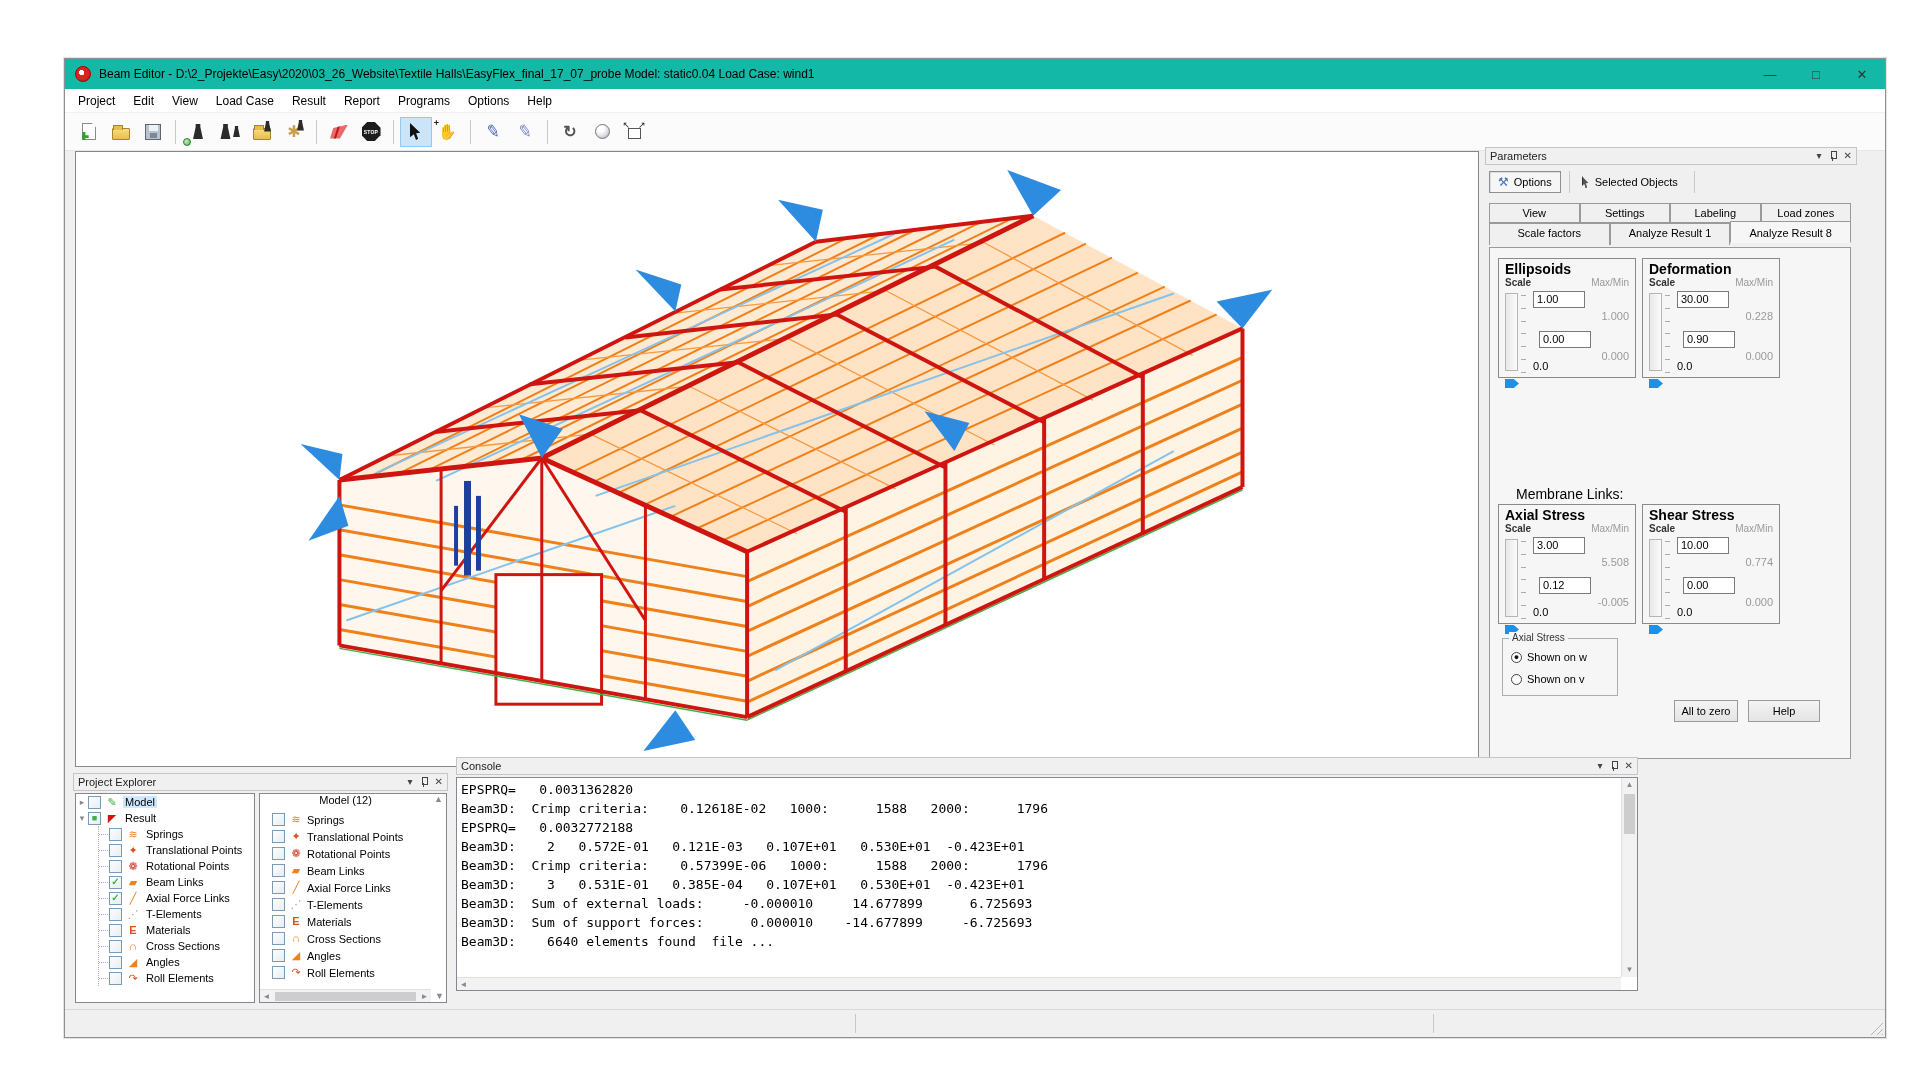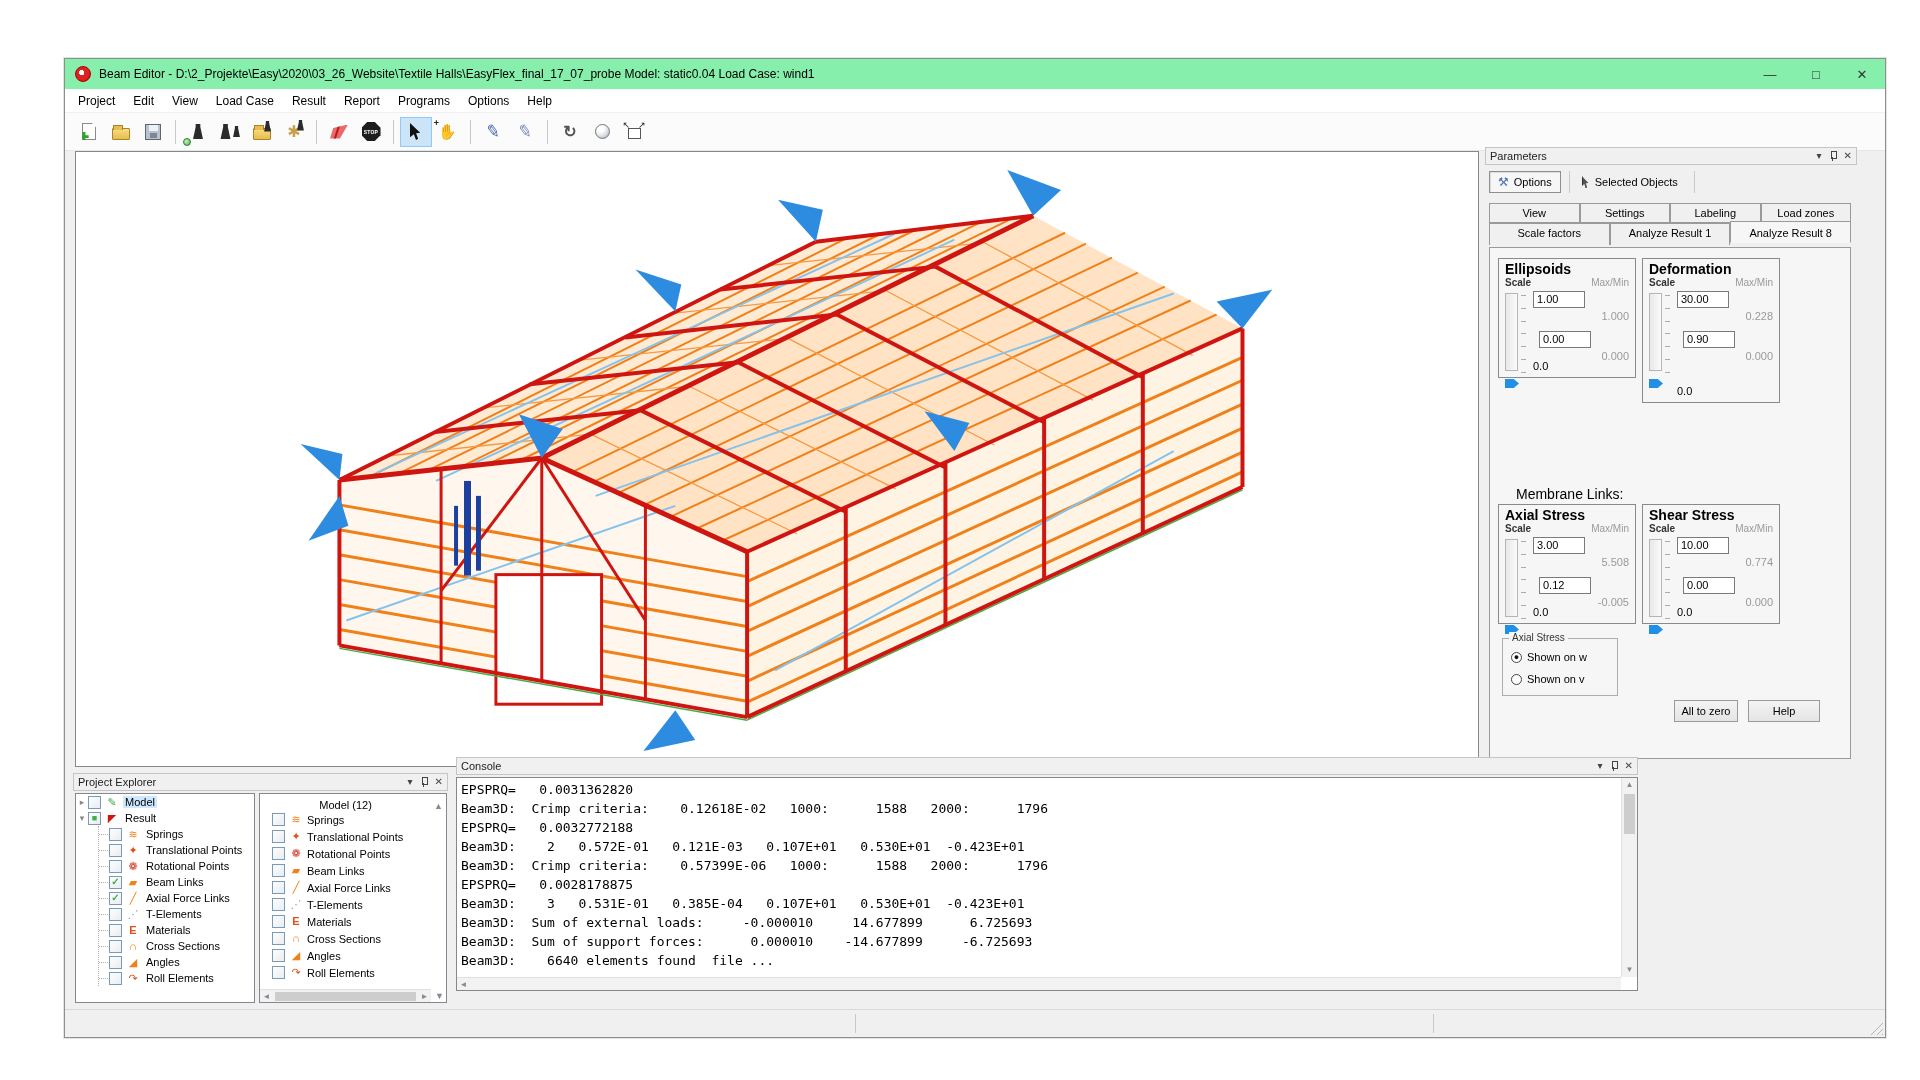--- a/index.html
+++ b/index.html
@@ -3,21 +3,21 @@
 <meta charset="utf-8">
 <style>
   * { margin:0; padding:0; box-sizing:border-box; }
   html,body { width:1920px; height:1080px; background:#ffffff; font-family:"Liberation Sans", sans-serif; overflow:hidden; }
 
   
   .window { position:absolute; left:64px; top:58px; width:1822px; height:980px;
             background:#f0f0f0; border:1px solid #8f8f8f; box-shadow:0 0 0 1px #e3e3e3; }
 
   
-  .titlebar { position:absolute; left:0; top:0; right:0; height:30px; background:#86efac;
+  .titlebar { position:absolute; left:0; top:0; right:0; height:30px; background:#14b8a6;
               display:flex; align-items:center; }
   .app-icon { width:16px; height:16px; margin:0 8px 0 10px; border-radius:50%;
               background:radial-gradient(circle at 40% 40%, #ffffff 0 22%, #d22 24% 60%, #901 100%);
               border:1px solid #a00; flex:0 0 auto; }
   .title-text { font-size:12px; color:#000; white-space:nowrap; }
   .win-controls { margin-left:auto; display:flex; height:100%; }
   .win-btn { width:46px; height:100%; display:flex; align-items:center; justify-content:center;
              font-size:13px; color:#333; }
 
   
@@ -142,21 +142,21 @@
   .chev { width:12px; text-align:center; color:#888; font-size:9px; flex:0 0 auto;}
   .cbx { width:13px; height:13px; border:1px solid #7b9ab5; background:linear-gradient(135deg,#fdfdfd,#e9edf1);
          margin-right:3px; flex:0 0 auto; display:flex; align-items:center; justify-content:center;
          font-size:10px; font-weight:bold; color:#3faf46; line-height:1; }
   .titem { width:16px; text-align:center; margin-right:3px; font-size:11px; flex:0 0 auto; line-height:1;}
   .tree-label { padding:0 2px; }
   .tree-label.sel { background:#cde8ff; }
   .indent { margin-left:22px; border-left:1px dotted #b5b5b5; padding-left:0px; }
   .indent .tree-row::before { content:""; width:9px; border-top:1px dotted #b5b5b5; margin-right:1px; }
 
-  .list-title-row { display:flex; align-items:flex-end; height:17px; font-size:11px; }
+  .list-title-row { display:flex; align-items:flex-start; height:17px; font-size:11px; }
   .list-title { flex:1; text-align:center; }
   .scroll-gly { color:#8a8a8a; font-size:9px; padding:0 3px; }
   .list-row { display:flex; align-items:center; height:17px; font-size:11px; padding-left:12px; white-space:nowrap;}
   .hscroll { position:absolute; left:0; right:15px; bottom:0; height:13px; background:#f2f2f2;
              display:flex; align-items:center; border-top:1px solid #e0e0e0;}
   .hscroll .arr { width:13px; text-align:center; font-size:8px; color:#8a8a8a; }
   .hscroll .thumb { height:9px; background:#cdcdcd; flex:1; margin:0 2px; }
   .corner-gly { position:absolute; right:2px; bottom:1px; font-size:9px; color:#8a8a8a; }
 
   
@@ -472,21 +472,21 @@
         </div>
         <div class="gb-fields">
           <span class="fld">1.00</span>
           <div class="gray-val">1.000</div>
           <span class="fld fld2">0.00</span>
           <div class="gray-val">0.000</div>
         </div>
         <div class="gb-bottom">0.0</div>
       </div>
 
-      <div class="groupbox" style="left:152px; top:10px; width:138px; height:145px;">
+      <div class="groupbox" style="left:152px; top:10px; width:138px; height:120px;">
         <div class="gb-title">Deformation</div>
         <div class="gb-sub">
             <span class="scale">Scale</span>
             <span class="maxmin">Max/Min</span>
           </div>
         <div class="slider-area">
           <span class="slider-track"></span>
           <span class="slider-ticks">
               <i></i>
               <i></i>
@@ -732,21 +732,20 @@
         <span class="gly">✕</span>
       </span>
     </div>
     <div class="console-body">
       <div class="console-lines">
         <div>EPSPRQ=   0.0031362820</div>
         <div>Beam3D:  Crimp criteria:    0.12618E-02   1000:      1588   2000:      1796</div>
         <div>EPSPRQ=   0.0032772188</div>
         <div>Beam3D:    2   0.572E-01   0.121E-03   0.107E+01   0.530E+01  -0.423E+01</div>
         <div>Beam3D:  Crimp criteria:    0.57399E-06   1000:      1588   2000:      1796</div>
-        <div>EPSPRQ=   0.0028178875</div>
         <div>Beam3D:    3   0.531E-01   0.385E-04   0.107E+01   0.530E+01  -0.423E+01</div>
         <div>Beam3D:  Sum of external loads:     -0.000010     14.677899      6.725693</div>
         <div>Beam3D:  Sum of support forces:      0.000010    -14.677899     -6.725693</div>
         <div>Beam3D:    6640 elements found  file ...</div>
       </div>
       <div class="vscroll">
         <span class="arr">▲</span>
         <span class="thumb"></span>
         <span class="arr bottom">▼</span>
       </div>

